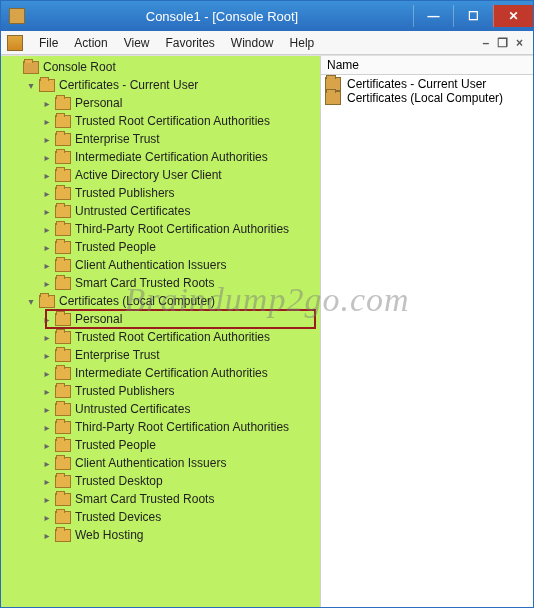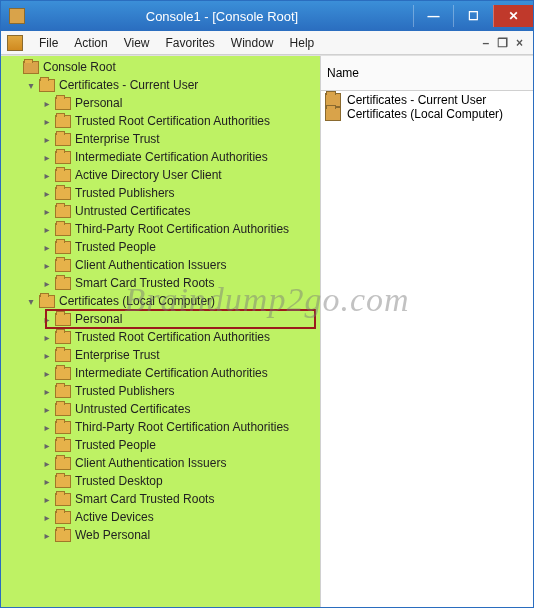--- a/index.html
+++ b/index.html
@@ -81,21 +81,21 @@
     padding: 2px 0;
     background:#bef264;
   }
   .right {
     flex:1;
     display:flex;
     flex-direction:column;
     background:#fff;
   }
   .right .colhead {
-    padding:10px 6px;
+    padding:2px 6px;
     border-bottom:1px solid #d0d0d0;
     background:#fafafa;
     font-size:12px;
   }
   .right .list { padding:2px 4px; }
   .right .row {
     display:flex; align-items:center; gding:1px 2px;
   }
   .right .row .ricon {
     width:16px; height:14px; margin-right:6px;
@@ -346,27 +346,27 @@
           <li class="node">
             <span class="indent" style="width: 40px;"></span>
             <span class="expander">▸</span>
             <span class="nicon folder"></span>
             <span class="label">Smart Card Trusted Roots</span>
           </li>
           <li class="node">
             <span class="indent" style="width: 40px;"></span>
             <span class="expander">▸</span>
             <span class="nicon folder"></span>
-            <span class="label">Active Devices</span>
-          </li>
-          <li class="node">
-            <span class="indent" style="width: 40px;"></span>
-            <span class="expander">▸</span>
-            <span class="nicon folder"></span>
-            <span class="label">Web Personal</span>
+            <span class="label">Trusted Devices</span>
+          </li>
+          <li class="node">
+            <span class="indent" style="width: 40px;"></span>
+            <span class="expander">▸</span>
+            <span class="nicon folder"></span>
+            <span class="label">Web Hosting</span>
           </li>
         </ul>
     </div>
 
     <div class="right">
       <div class="colhead">Name</div>
       <div class="list">
         <div class="row">
           <div class="ricon"></div>
           <span>Certificates - Current User</span>

